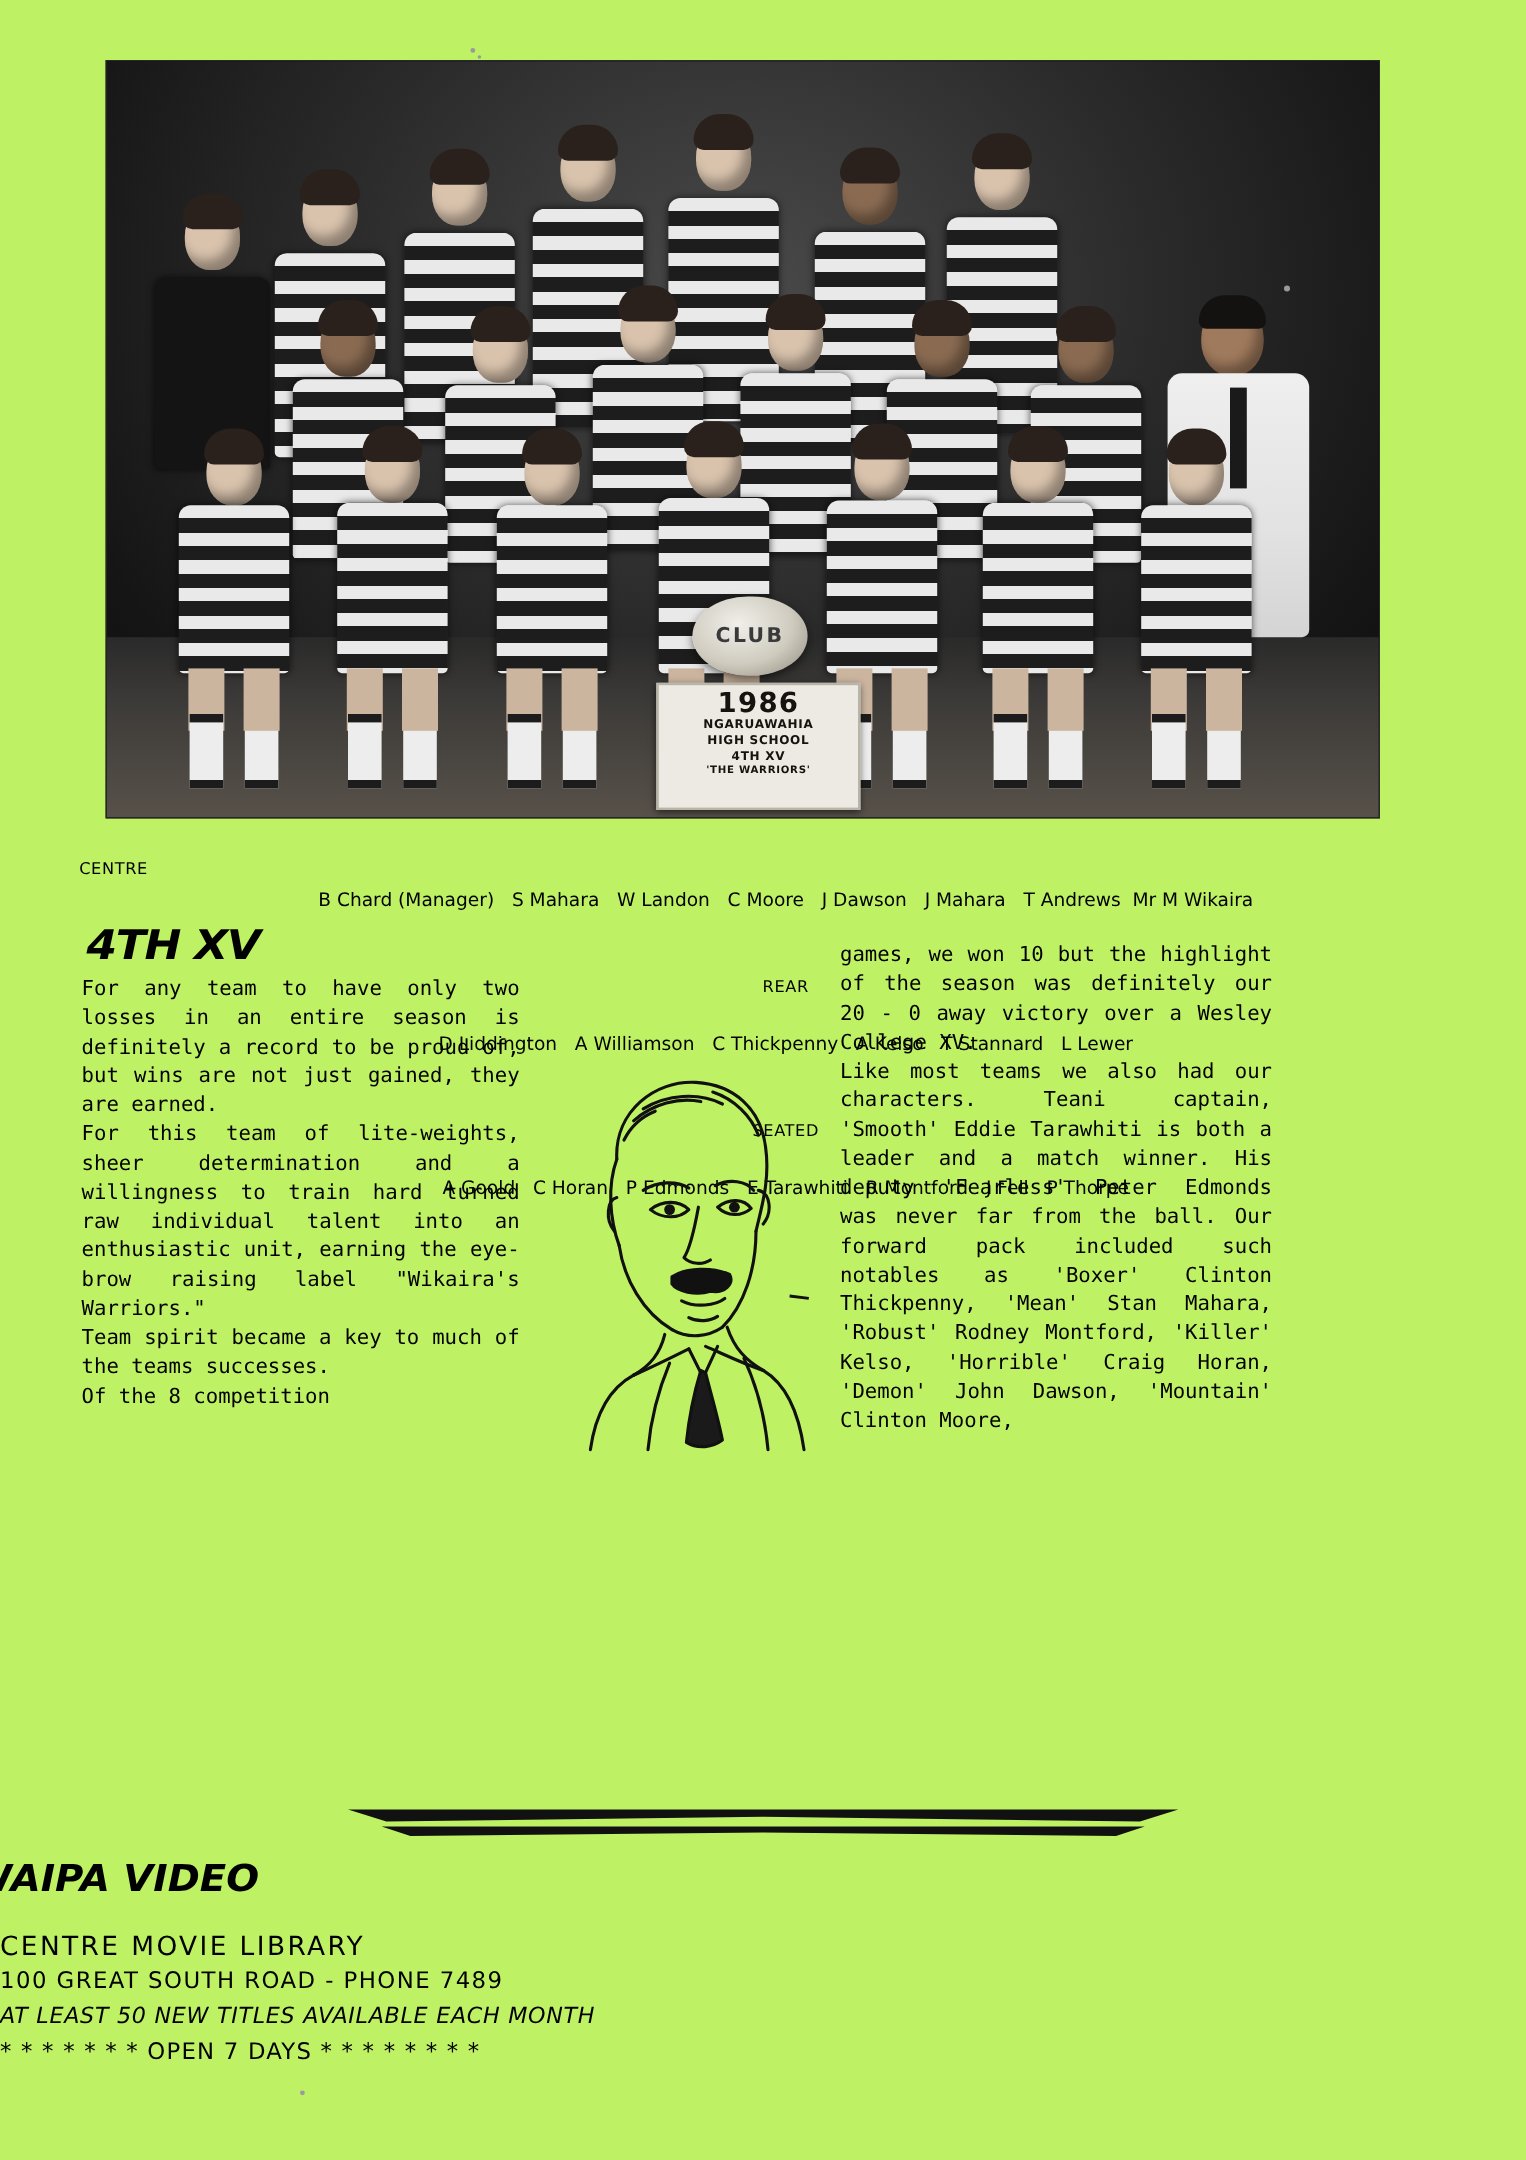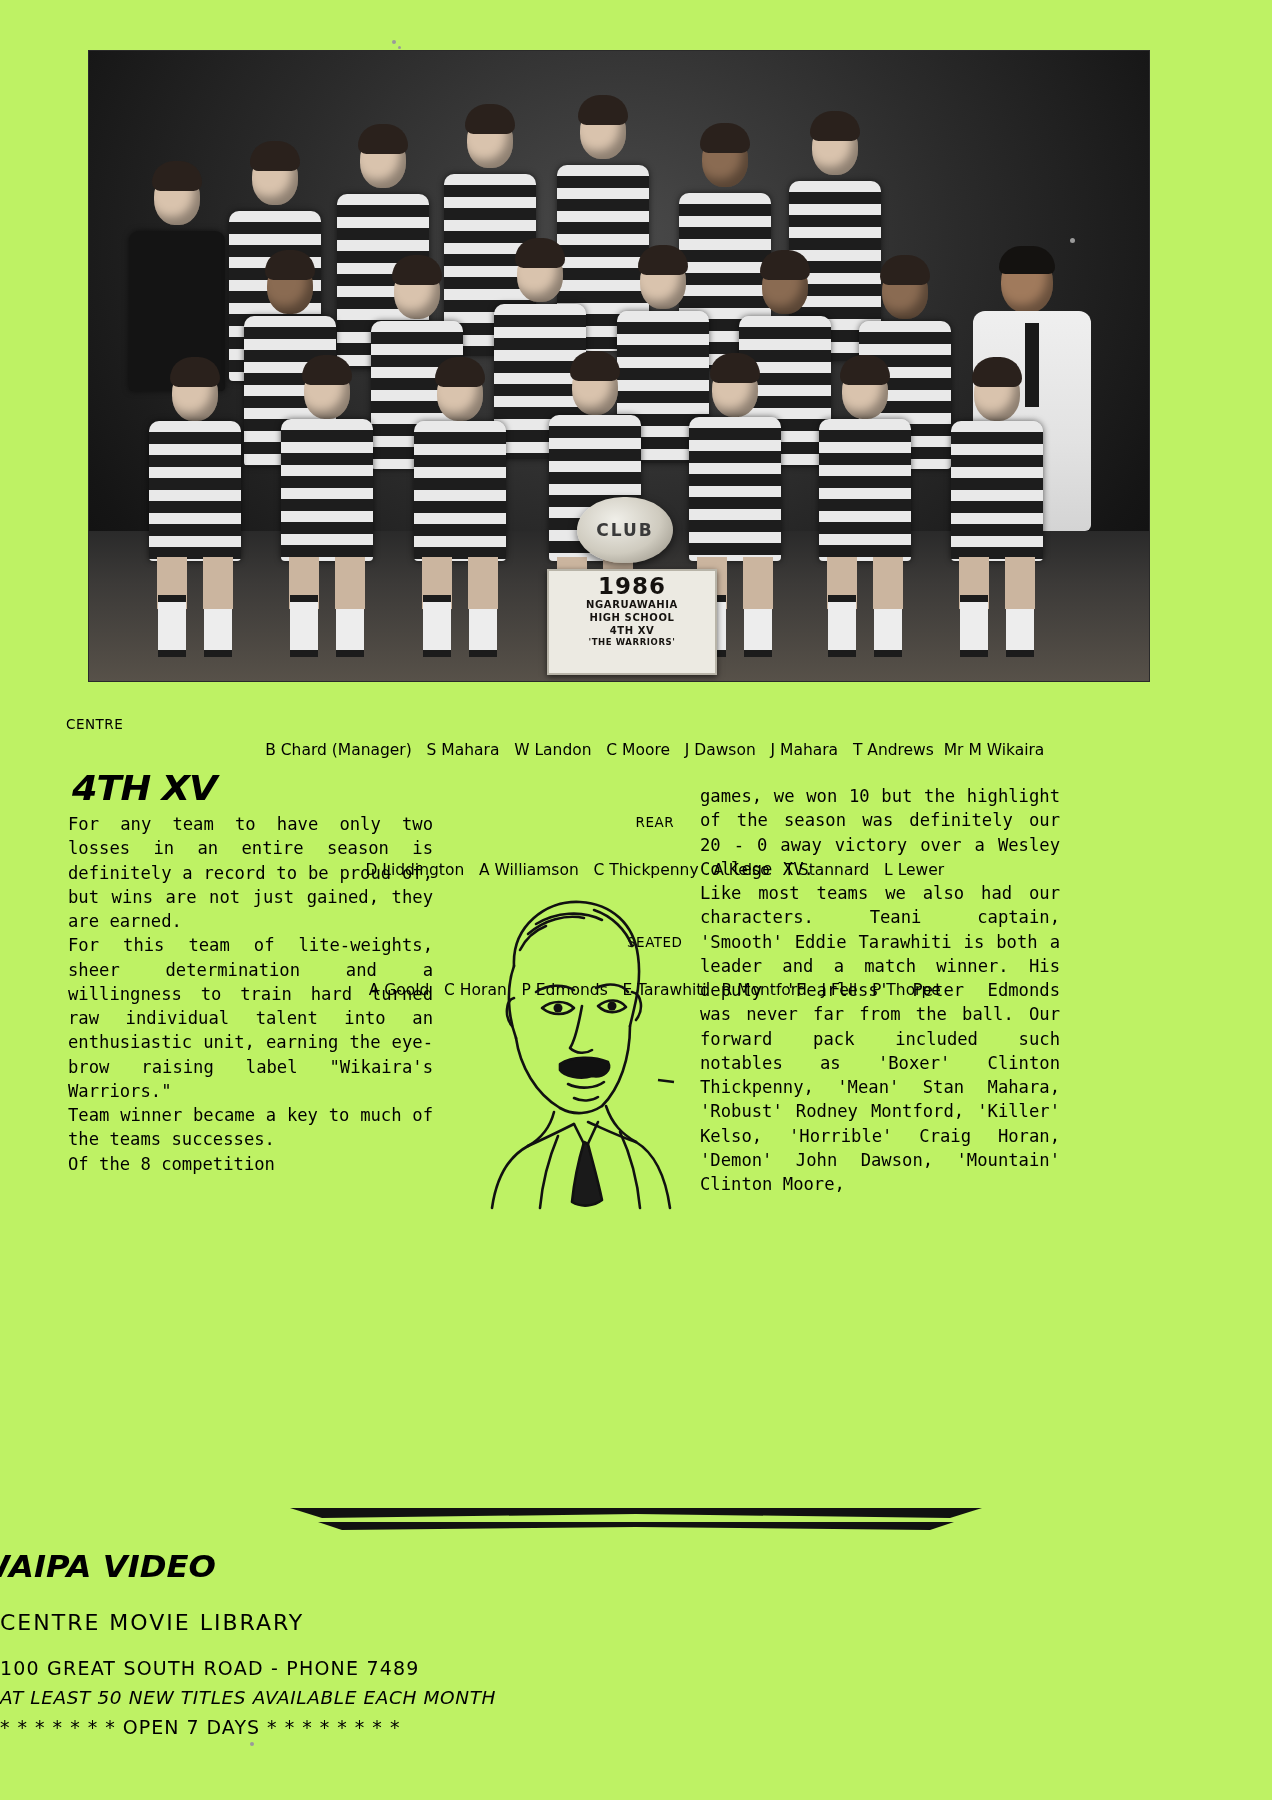--- a/index.html
+++ b/index.html
@@ -253,21 +253,21 @@
     font-family: "DejaVu Sans", sans-serif;
   }
   .ad .brand {
     font-size: 31px;
     font-weight: bold;
     font-style: italic;
     letter-spacing: 0px;
     transform: scaleX(1.04);
   }
   .ad .l1 { margin-top: 26px; font-size: 22px; letter-spacing: 2px; }
-  .ad .l2 { margin-top: 22px; font-size: 19px; letter-spacing: 1.2px; }
+  .ad .l2 { margin-top: 5px; font-size: 19px; letter-spacing: 1.2px; }
   .ad .l3 { margin-top: 8px; font-size: 18.5px; font-style: italic; letter-spacing: .6px; }
   .ad .l4 { margin-top: 8px; font-size: 19px; letter-spacing: 1px; }
 
   .speck { position:absolute; background:#9a9a9a; border-radius:50%; }
 </style>
 </head>
 <body>
 
 <div class="page">
 
@@ -445,21 +445,21 @@
       <span style="display:inline-block;width:14px;"></span>
       <span>A Goold   C Horan   P Edmonds   E Tarawhiti   R Montford   J Fell   P Thorpe</span>
     </div>
   </div>
 
   <div class="headline">4TH XV</div>
 
   <div class="col left">
     <p>For any team to have only two losses in an entire season is definitely a record to be proud of, but wins are not just gained, they are earned.</p>
     <p>For this team of lite-weights, sheer determination and a willingness to train hard turned raw individual talent into an enthusiastic unit, earning the eye-brow raising label "Wikaira's Warriors."</p>
-    <p>Team winner became a key to much of the teams successes.</p>
+    <p>Team spirit became a key to much of the teams successes.</p>
     <p>Of the 8 competition</p>
   </div>
 
   <div class="col right">
     <p>games, we won 10 but the highlight of the season was definitely our 20 - 0 away victory over a Wesley College XV.</p>
     <p>Like most teams we also had our characters. Teani captain, 'Smooth' Eddie Tarawhiti is both a leader and a match winner. His deputy 'Fearless' Peter Edmonds was never far from the ball.  Our forward pack included such notables as 'Boxer' Clinton Thickpenny, 'Mean' Stan Mahara, 'Robust' Rodney Montford, 'Killer' Kelso, 'Horrible' Craig Horan, 'Demon' John Dawson, 'Mountain' Clinton Moore,</p>
   </div>
 
   <div class="portrait">
     <svg viewBox="0 0 220 330" width="220" height="330">

